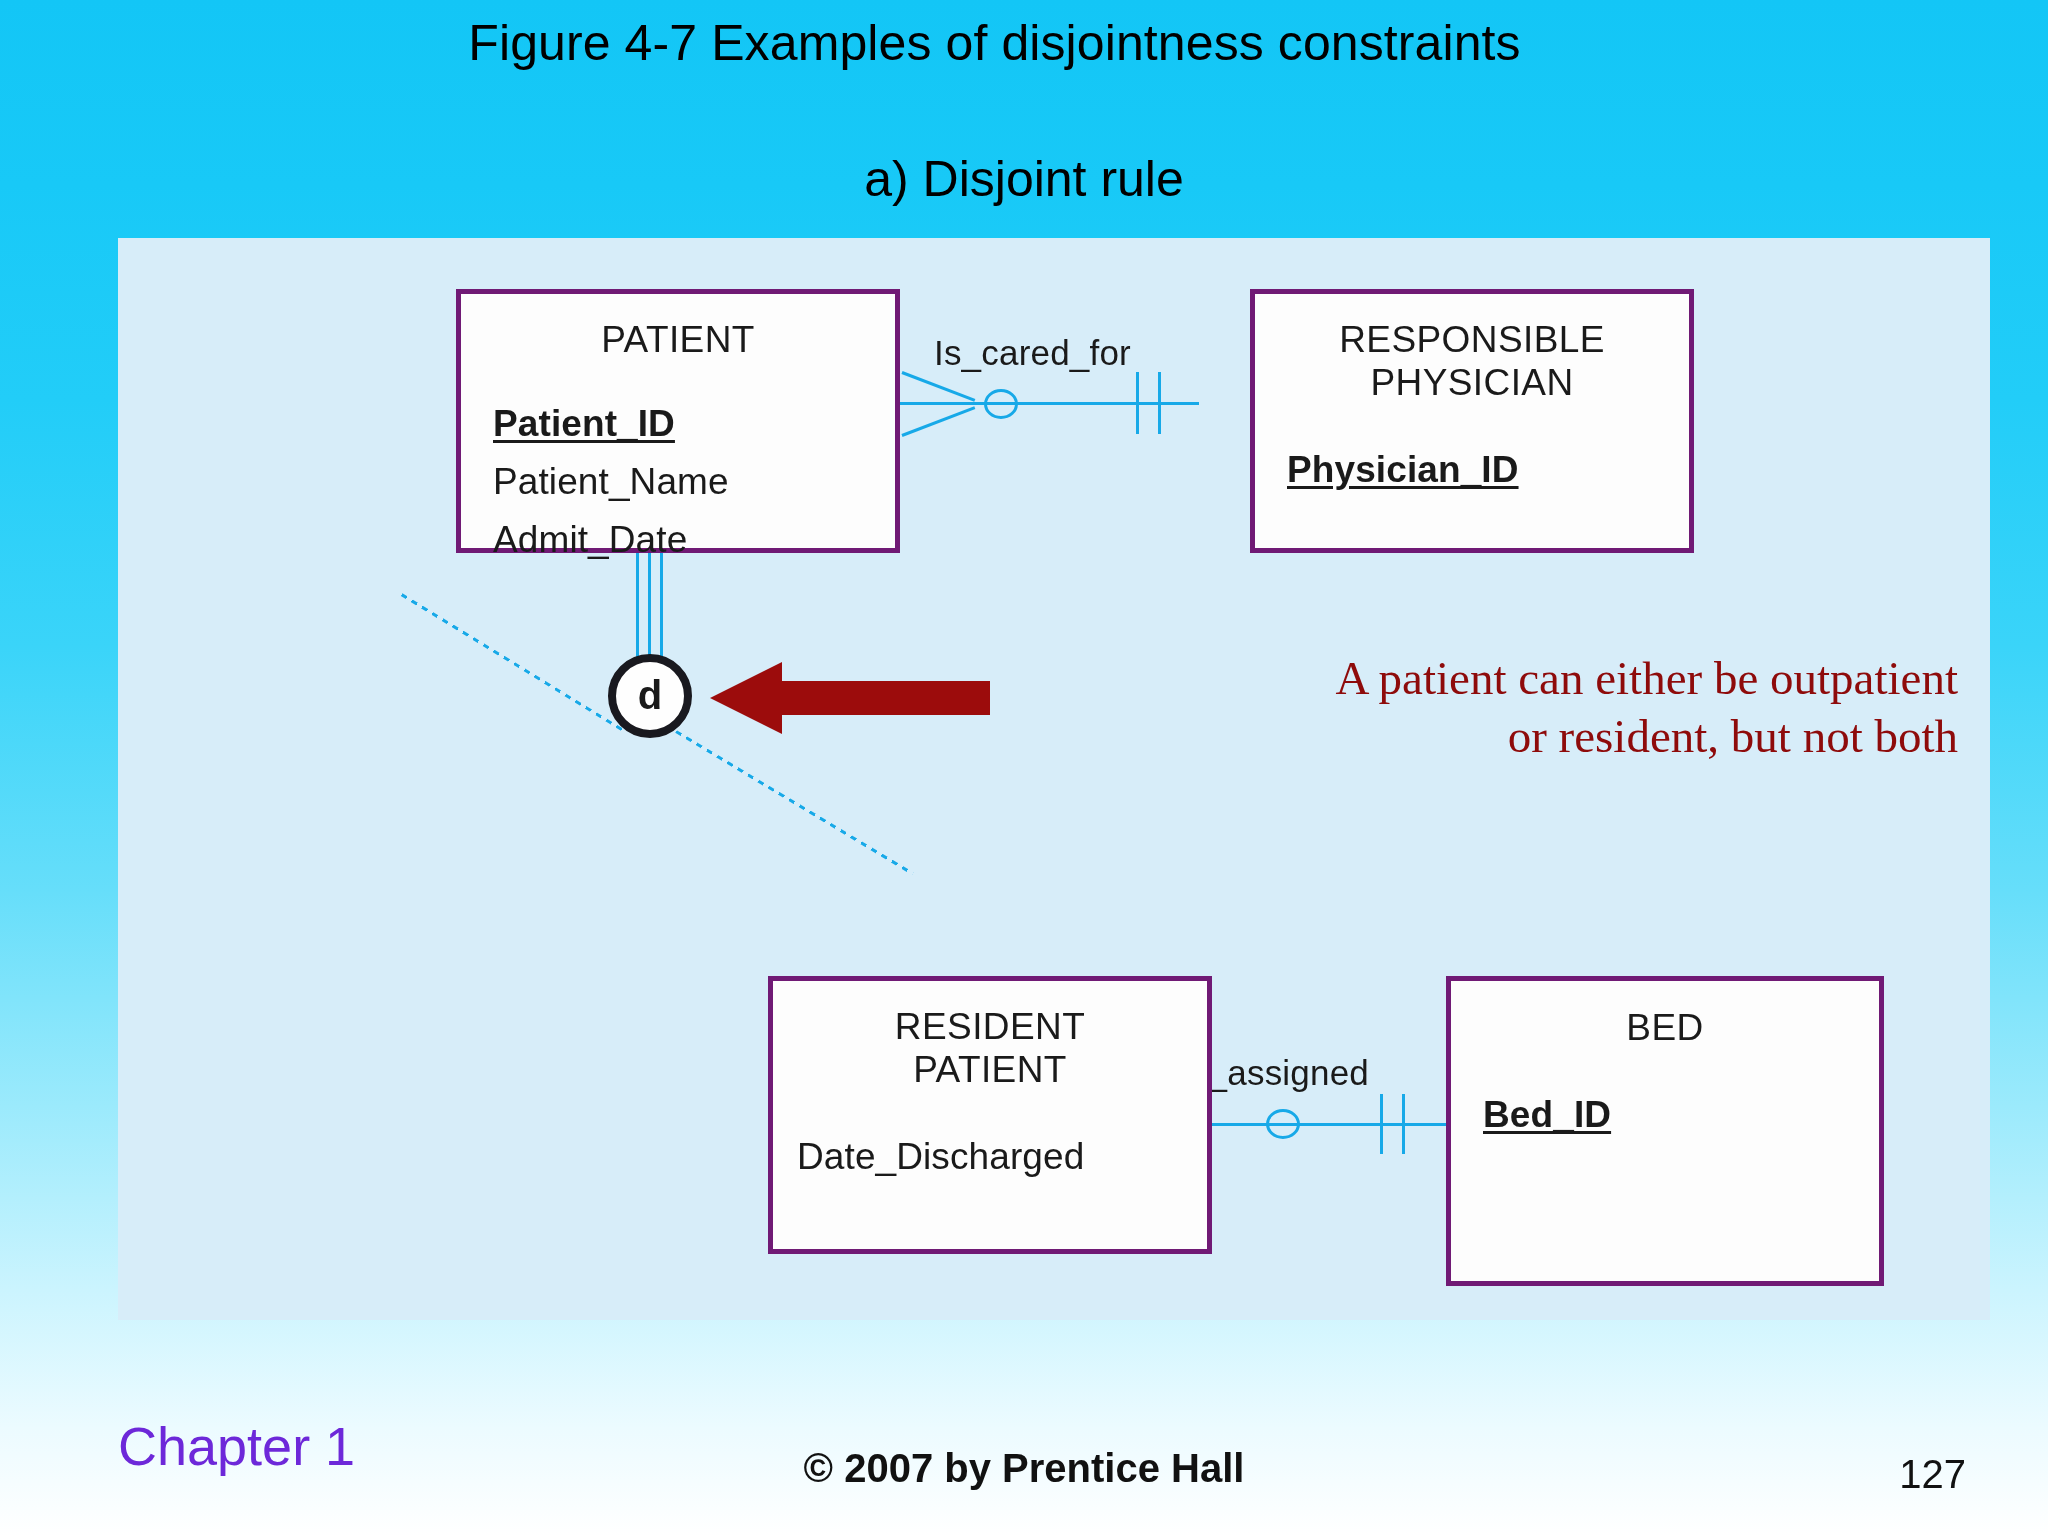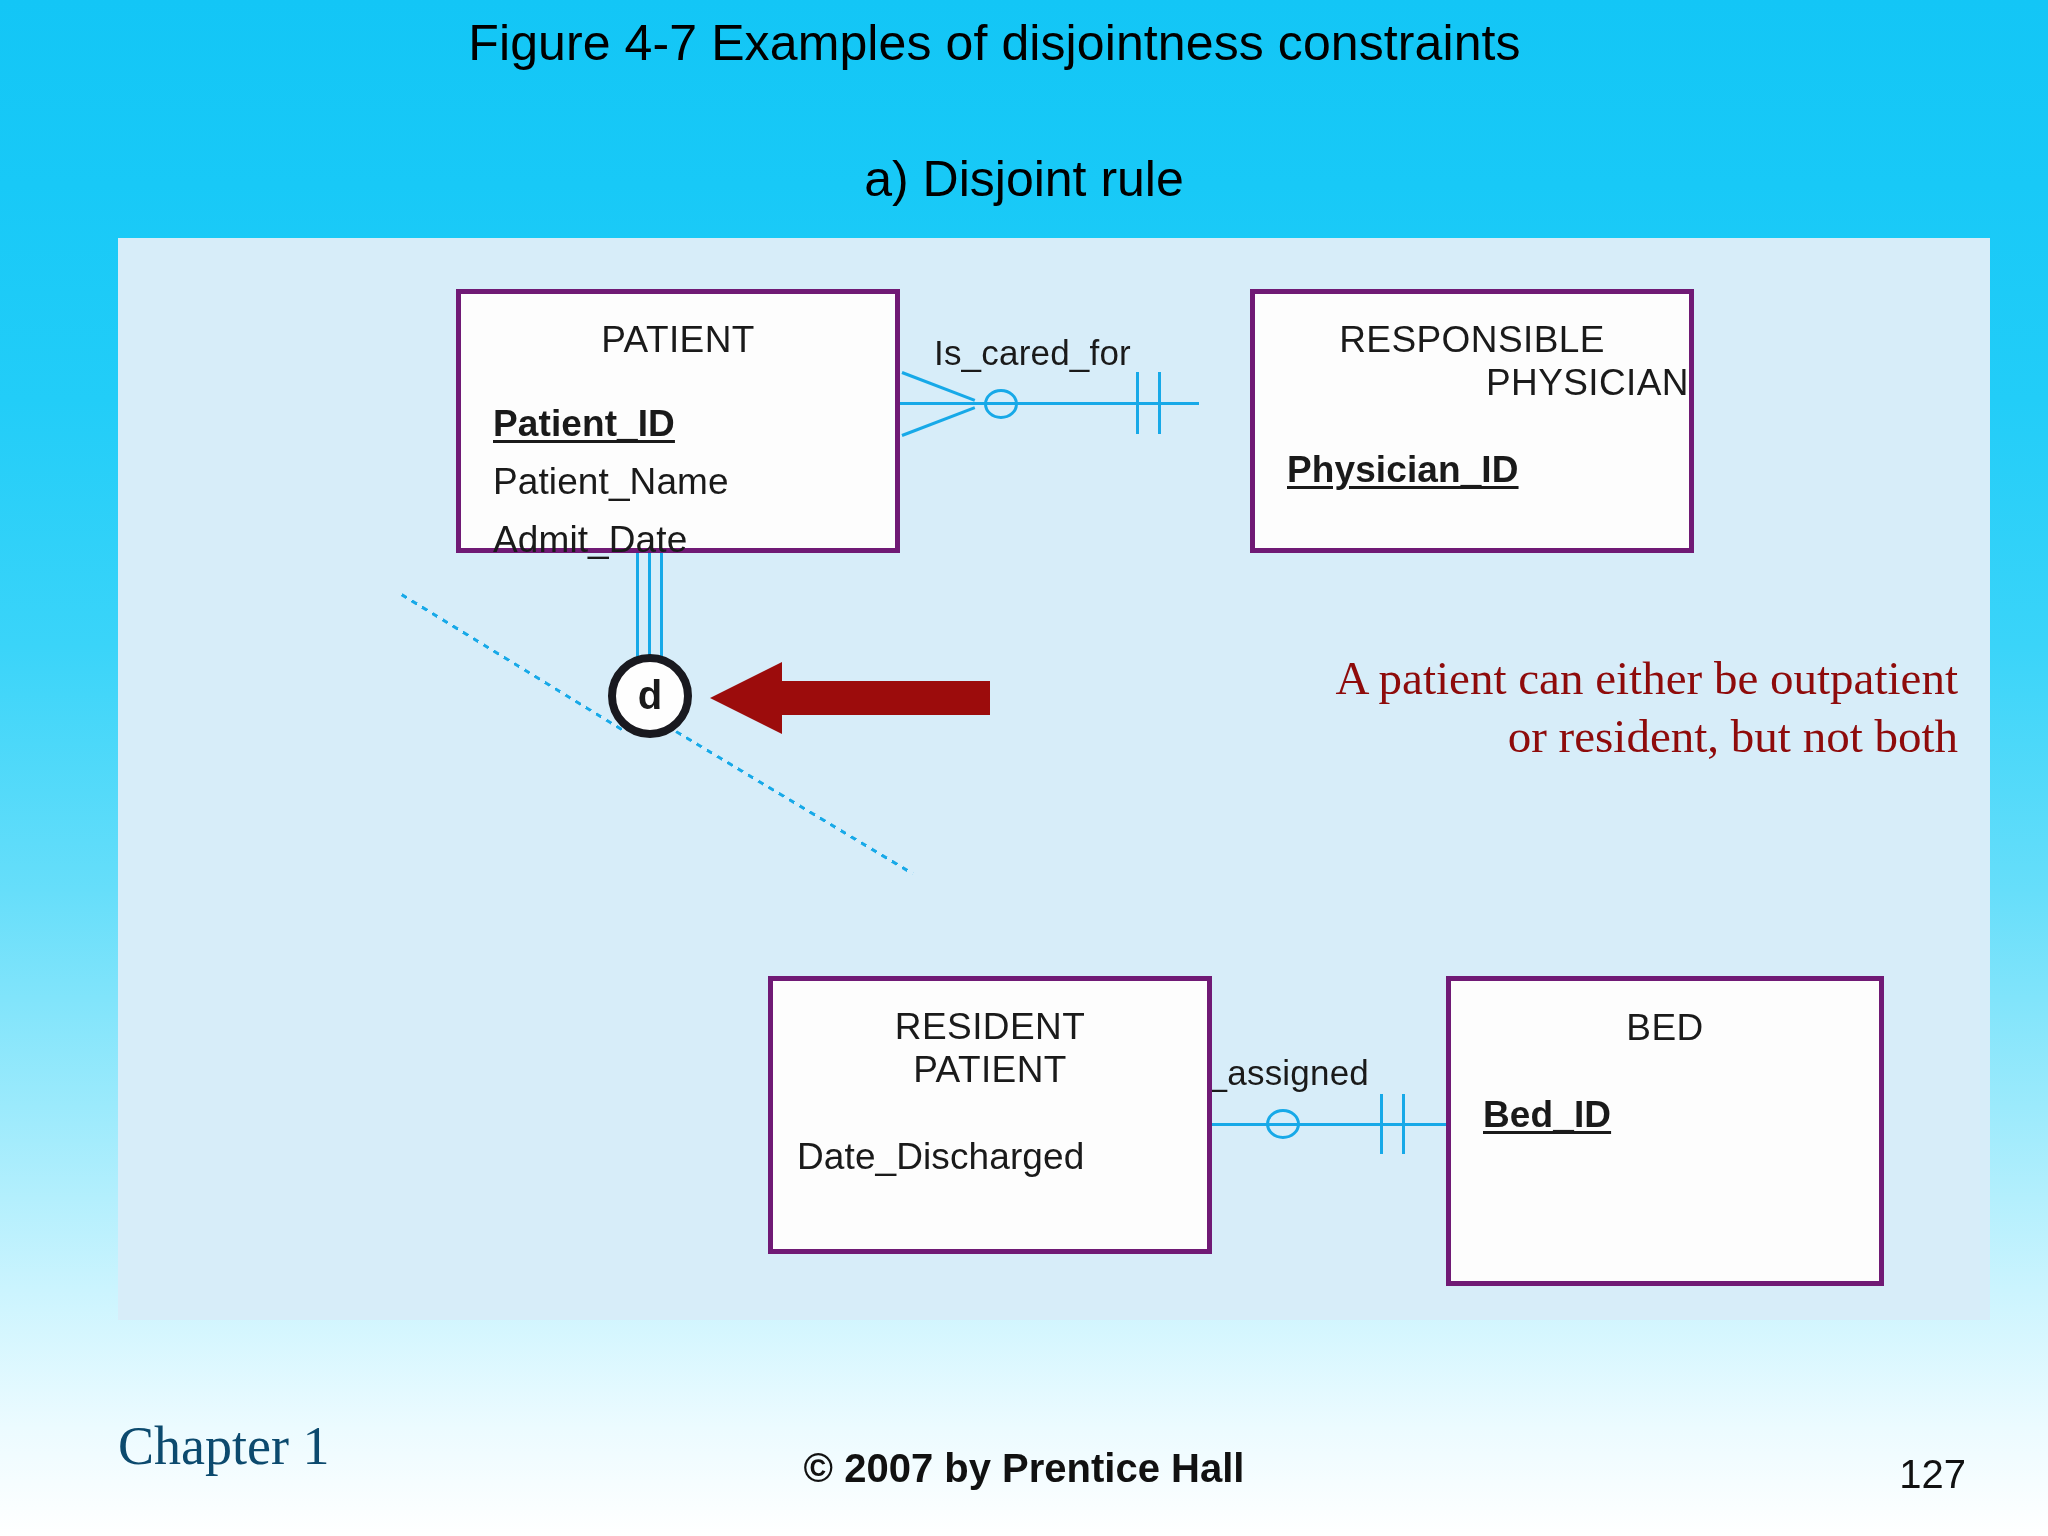--- a/index.html
+++ b/index.html
@@ -90,21 +90,21 @@
   
   #annotation{
     position:absolute;left:1000px;top:412px;width:840px;
     text-align:right;color:#8E0B0B;
     font-family:"Liberation Serif",serif;font-size:47px;line-height:1.23;
   }
 
   
   #chapter{
     position:absolute;left:118px;top:1415px;
-    font-family:Liberation Serif, serif;font-size:54px;color:#0c4a6e;
+    font-family:Liberation Sans, sans-serif;font-size:54px;color:#6d28d9;
   }
   #copyright{
     position:absolute;left:0;top:1446px;width:2048px;text-align:center;
     font-size:40px;font-weight:bold;color:#111;
   }
   #pagenum{
     position:absolute;right:82px;top:1452px;font-size:40px;color:#111;
   }
 </style>
 </head>
@@ -147,21 +147,21 @@
 
   <div class="ebox" id="box-patient">
     <div class="etitle" style="top:24px;">PATIENT</div>
     <div class="attr pk" style="left:32px;top:109px;">Patient_ID</div>
     <div class="attr" style="left:32px;top:167px;">Patient_Name</div>
     <div class="attr" style="left:32px;top:225px;">Admit_Date</div>
   </div>
 
   <div class="ebox" id="box-physician">
     <div class="etitle" style="top:24px;">RESPONSIBLE</div>
-    <div class="etitle" style="top:67px;text-align:right;">PHYSICIAN</div>
+    <div class="etitle" style="top:67px;">PHYSICIAN</div>
     <div class="attr pk" style="left:32px;top:155px;">Physician_ID</div>
   </div>
 
   <div id="dcircle">
     <span>d</span>
   </div>
 
   <svg id="redarrow" viewBox="0 0 280 72" aria-hidden="true">
     <polygon points="0,36 72,0 72,19 280,19 280,53 72,53 72,72" fill="#9C0C0C"></polygon>
   </svg>

